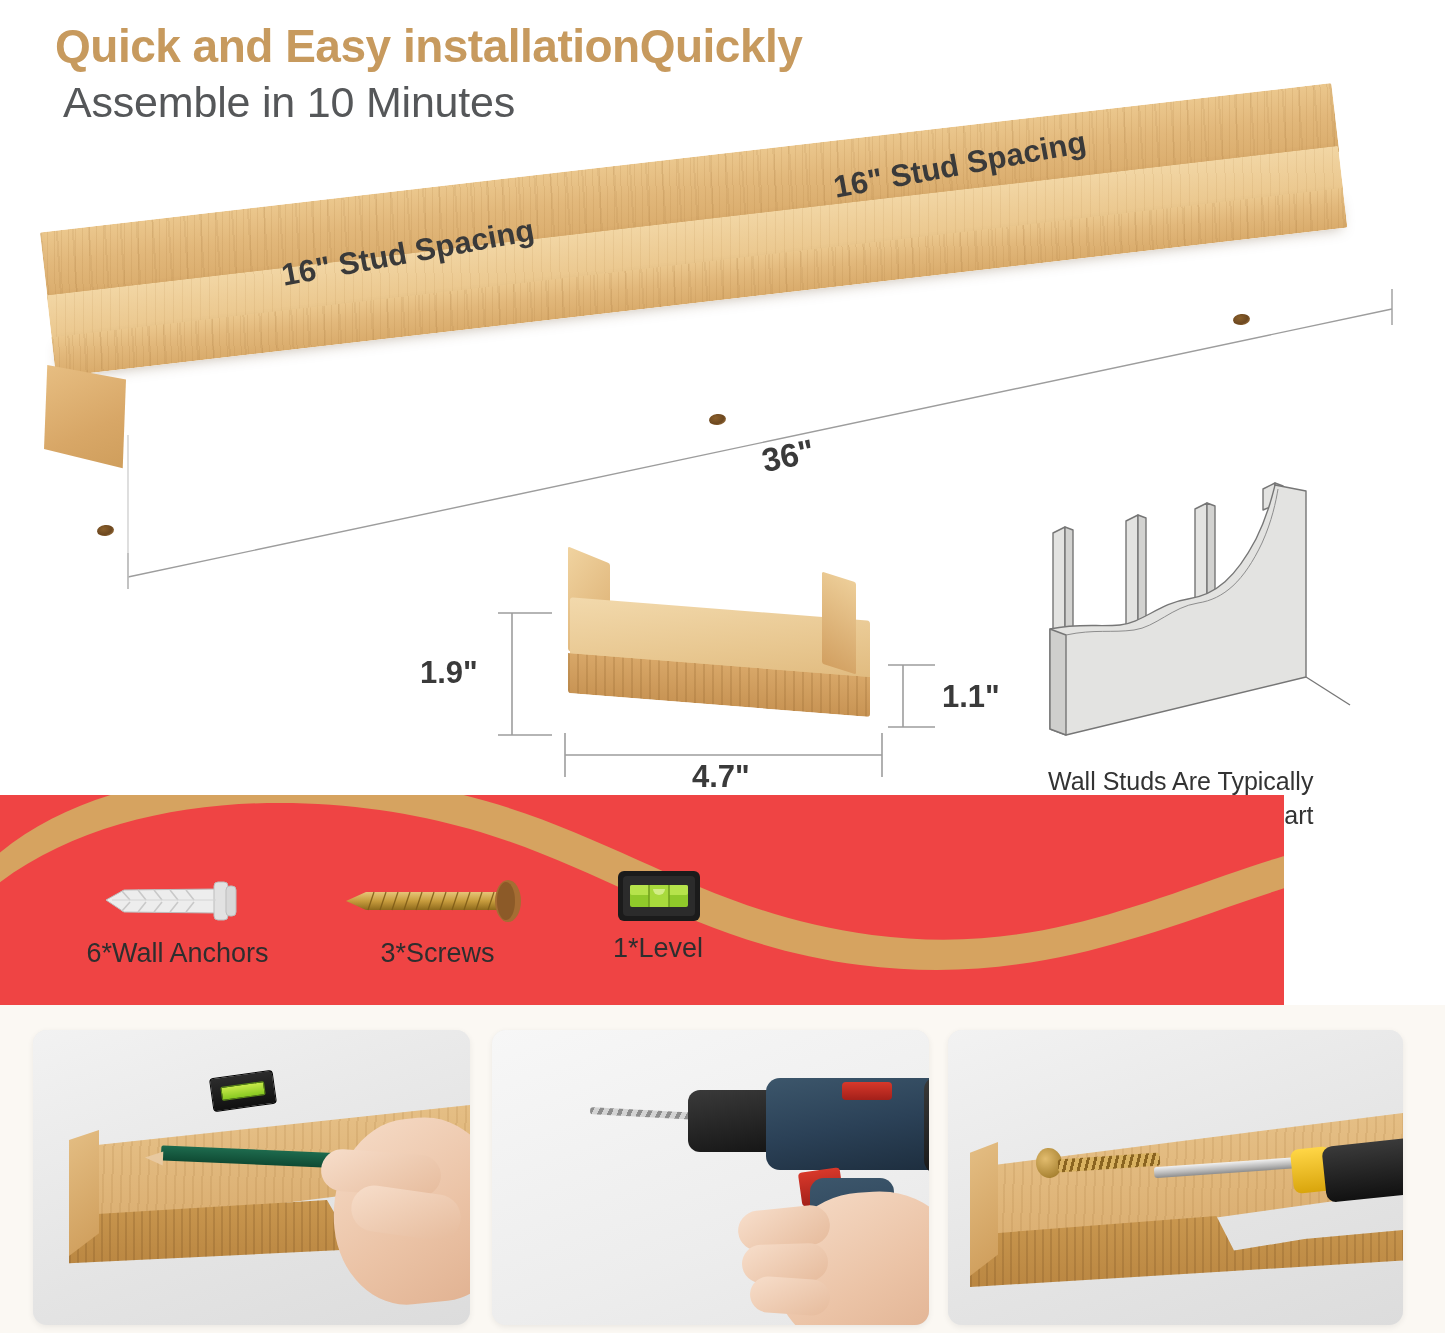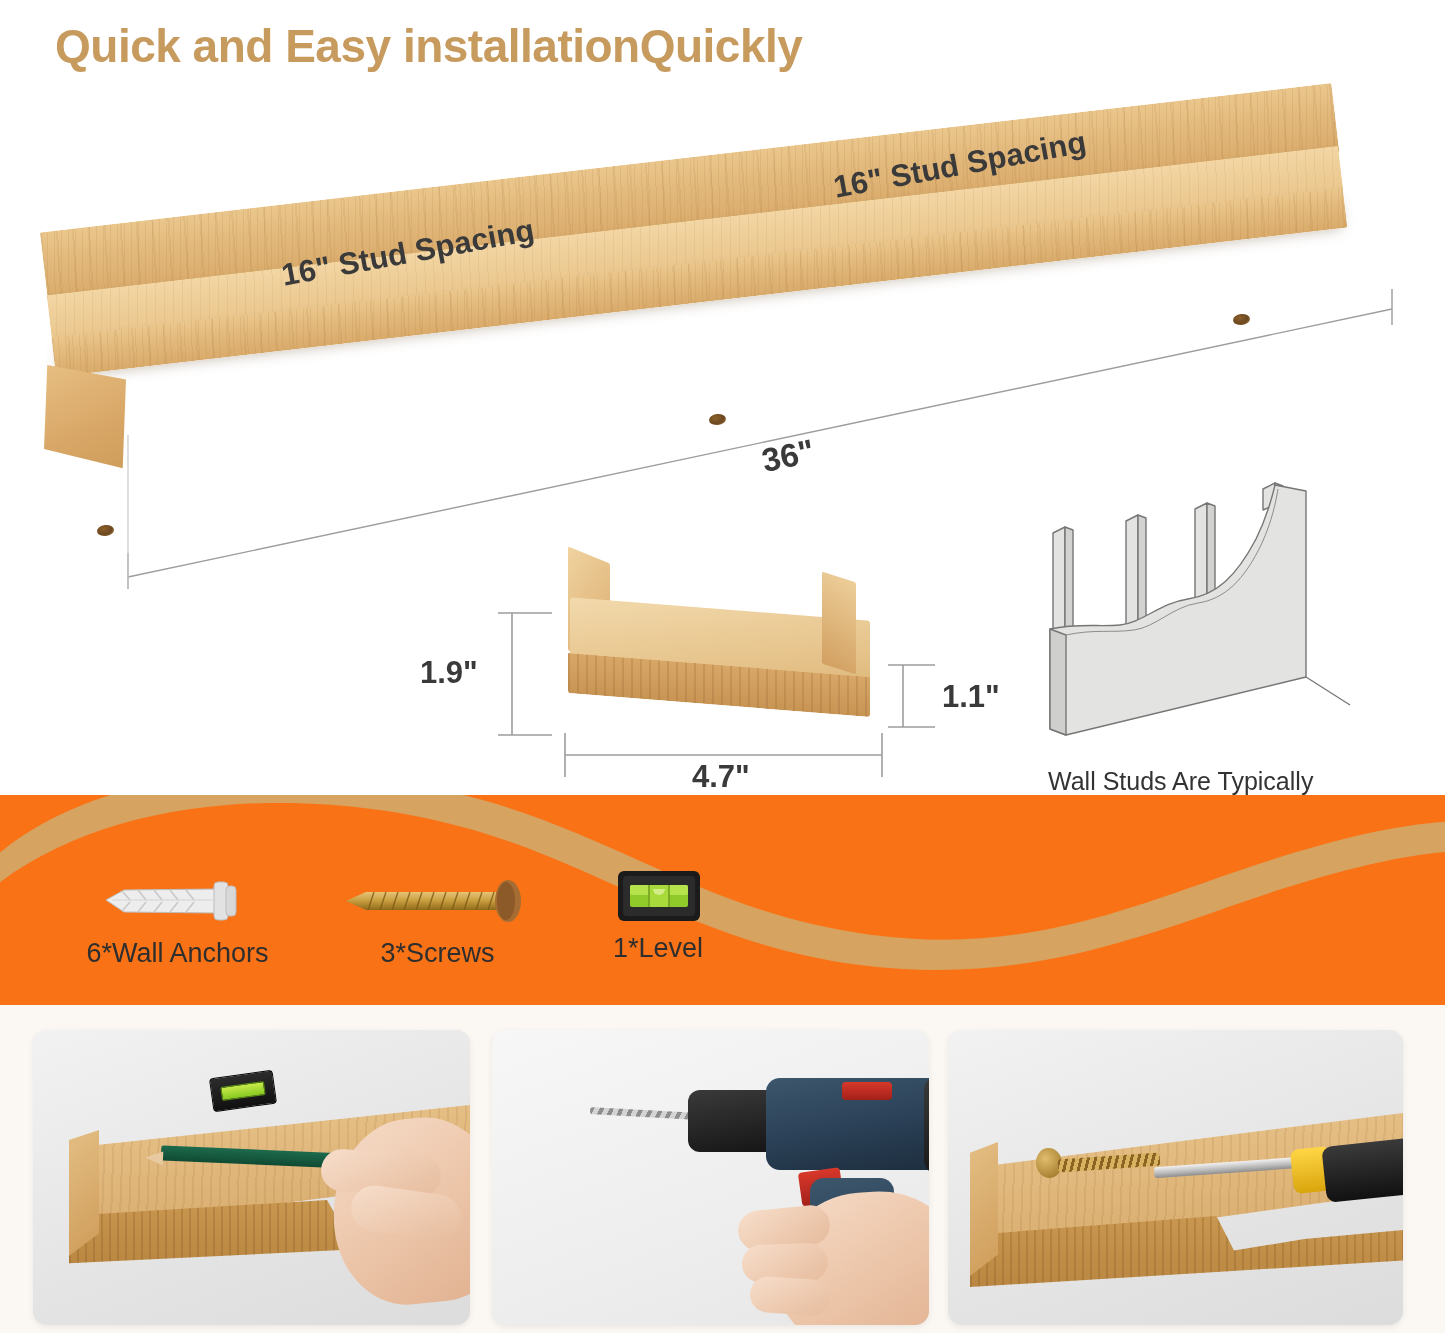--- a/index.html
+++ b/index.html
@@ -119,22 +119,22 @@
 
   
   #studs-figure{ position:absolute; left:1020px; top:460px; width:350px; height:290px; }
   #studs-caption{
     position:absolute; left:1048px; top:748px; width:360px;
     font-size:25px; color:#333333; line-height:1.35; white-space:nowrap;
   }
 
   
   #band{
-    position:absolute; left:0; top:795px; width:1445px; height:215px;
-    background:#f97316; overflow:hidden;
+    position:absolute; left:0; top:795px; width:1284px; height:215px;
+    background:#ef4444; overflow:hidden;
   }
   #band-wave{ position:absolute; left:0; top:0; width:1445px; height:215px; }
 
   .acc{ position:absolute; text-align:center; }
   .acc-label{
     font-size:27px; color:#2e2e2e; white-space:nowrap; margin-top:6px;
   }
   #acc-anchor{ left:55px; top:75px; width:245px; }
   #acc-screw { left:330px; top:75px; width:215px; }
   #acc-level { left:588px; top:70px; width:140px; }
@@ -239,20 +239,21 @@
   .sd-collar{ position:absolute; background:linear-gradient(180deg,#FFD646,#D9A50C); border-radius:8px; }
   .sd-grip{ position:absolute; background:linear-gradient(180deg,#3a3a3a,#111); border-radius:10px; }
 </style>
 </head>
 <body>
 
 <div id="top-section">
 
   <div id="headline-wrap">
     <div id="headline-main">Quick and Easy installationQuickly</div>
+    <div id="headline-sub">Assemble in 10 Minutes</div>
   </div>
 
   <div id="shelf-figure">
 
     <svg width="1445" height="470" style="position:absolute;left:0;top:0;">
 
       <line x1="120" y1="208" x2="713" y2="98" stroke="#9d9d9d" stroke-width="1.4"></line>
       <line x1="120" y1="182" x2="120" y2="215" stroke="#9d9d9d" stroke-width="1.4"></line>
       <line x1="713" y1="73" x2="713" y2="106" stroke="#9d9d9d" stroke-width="1.4"></line>
 

